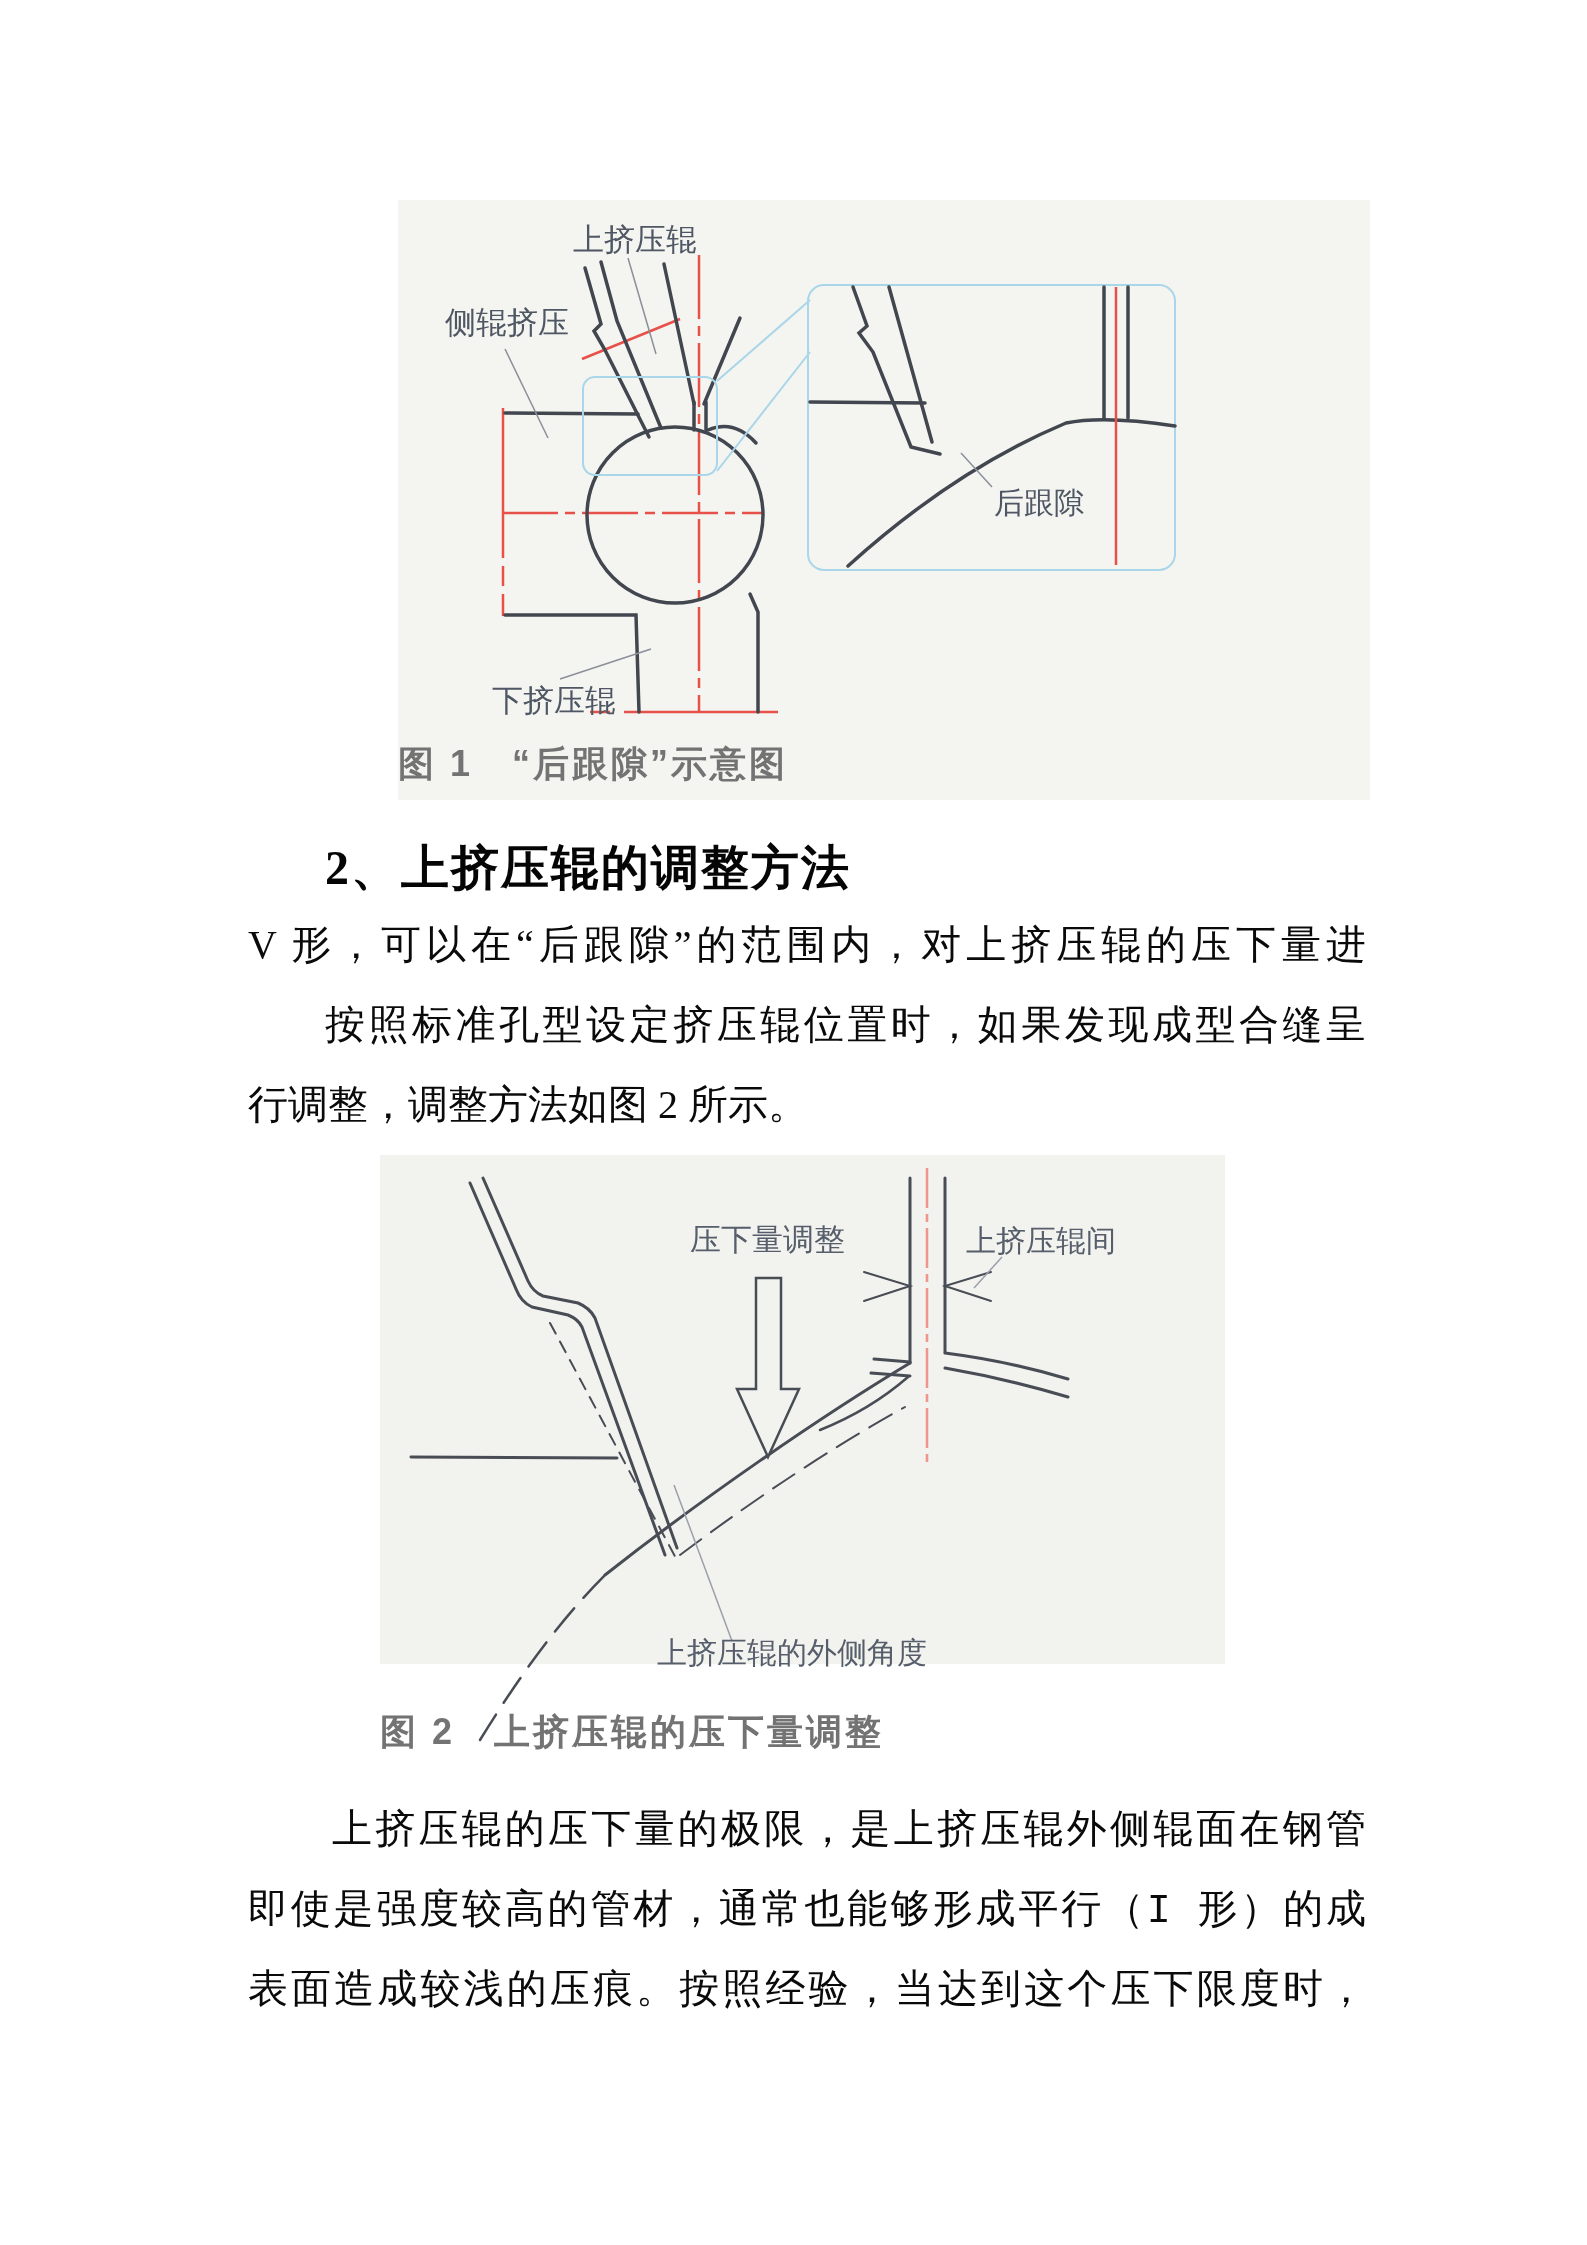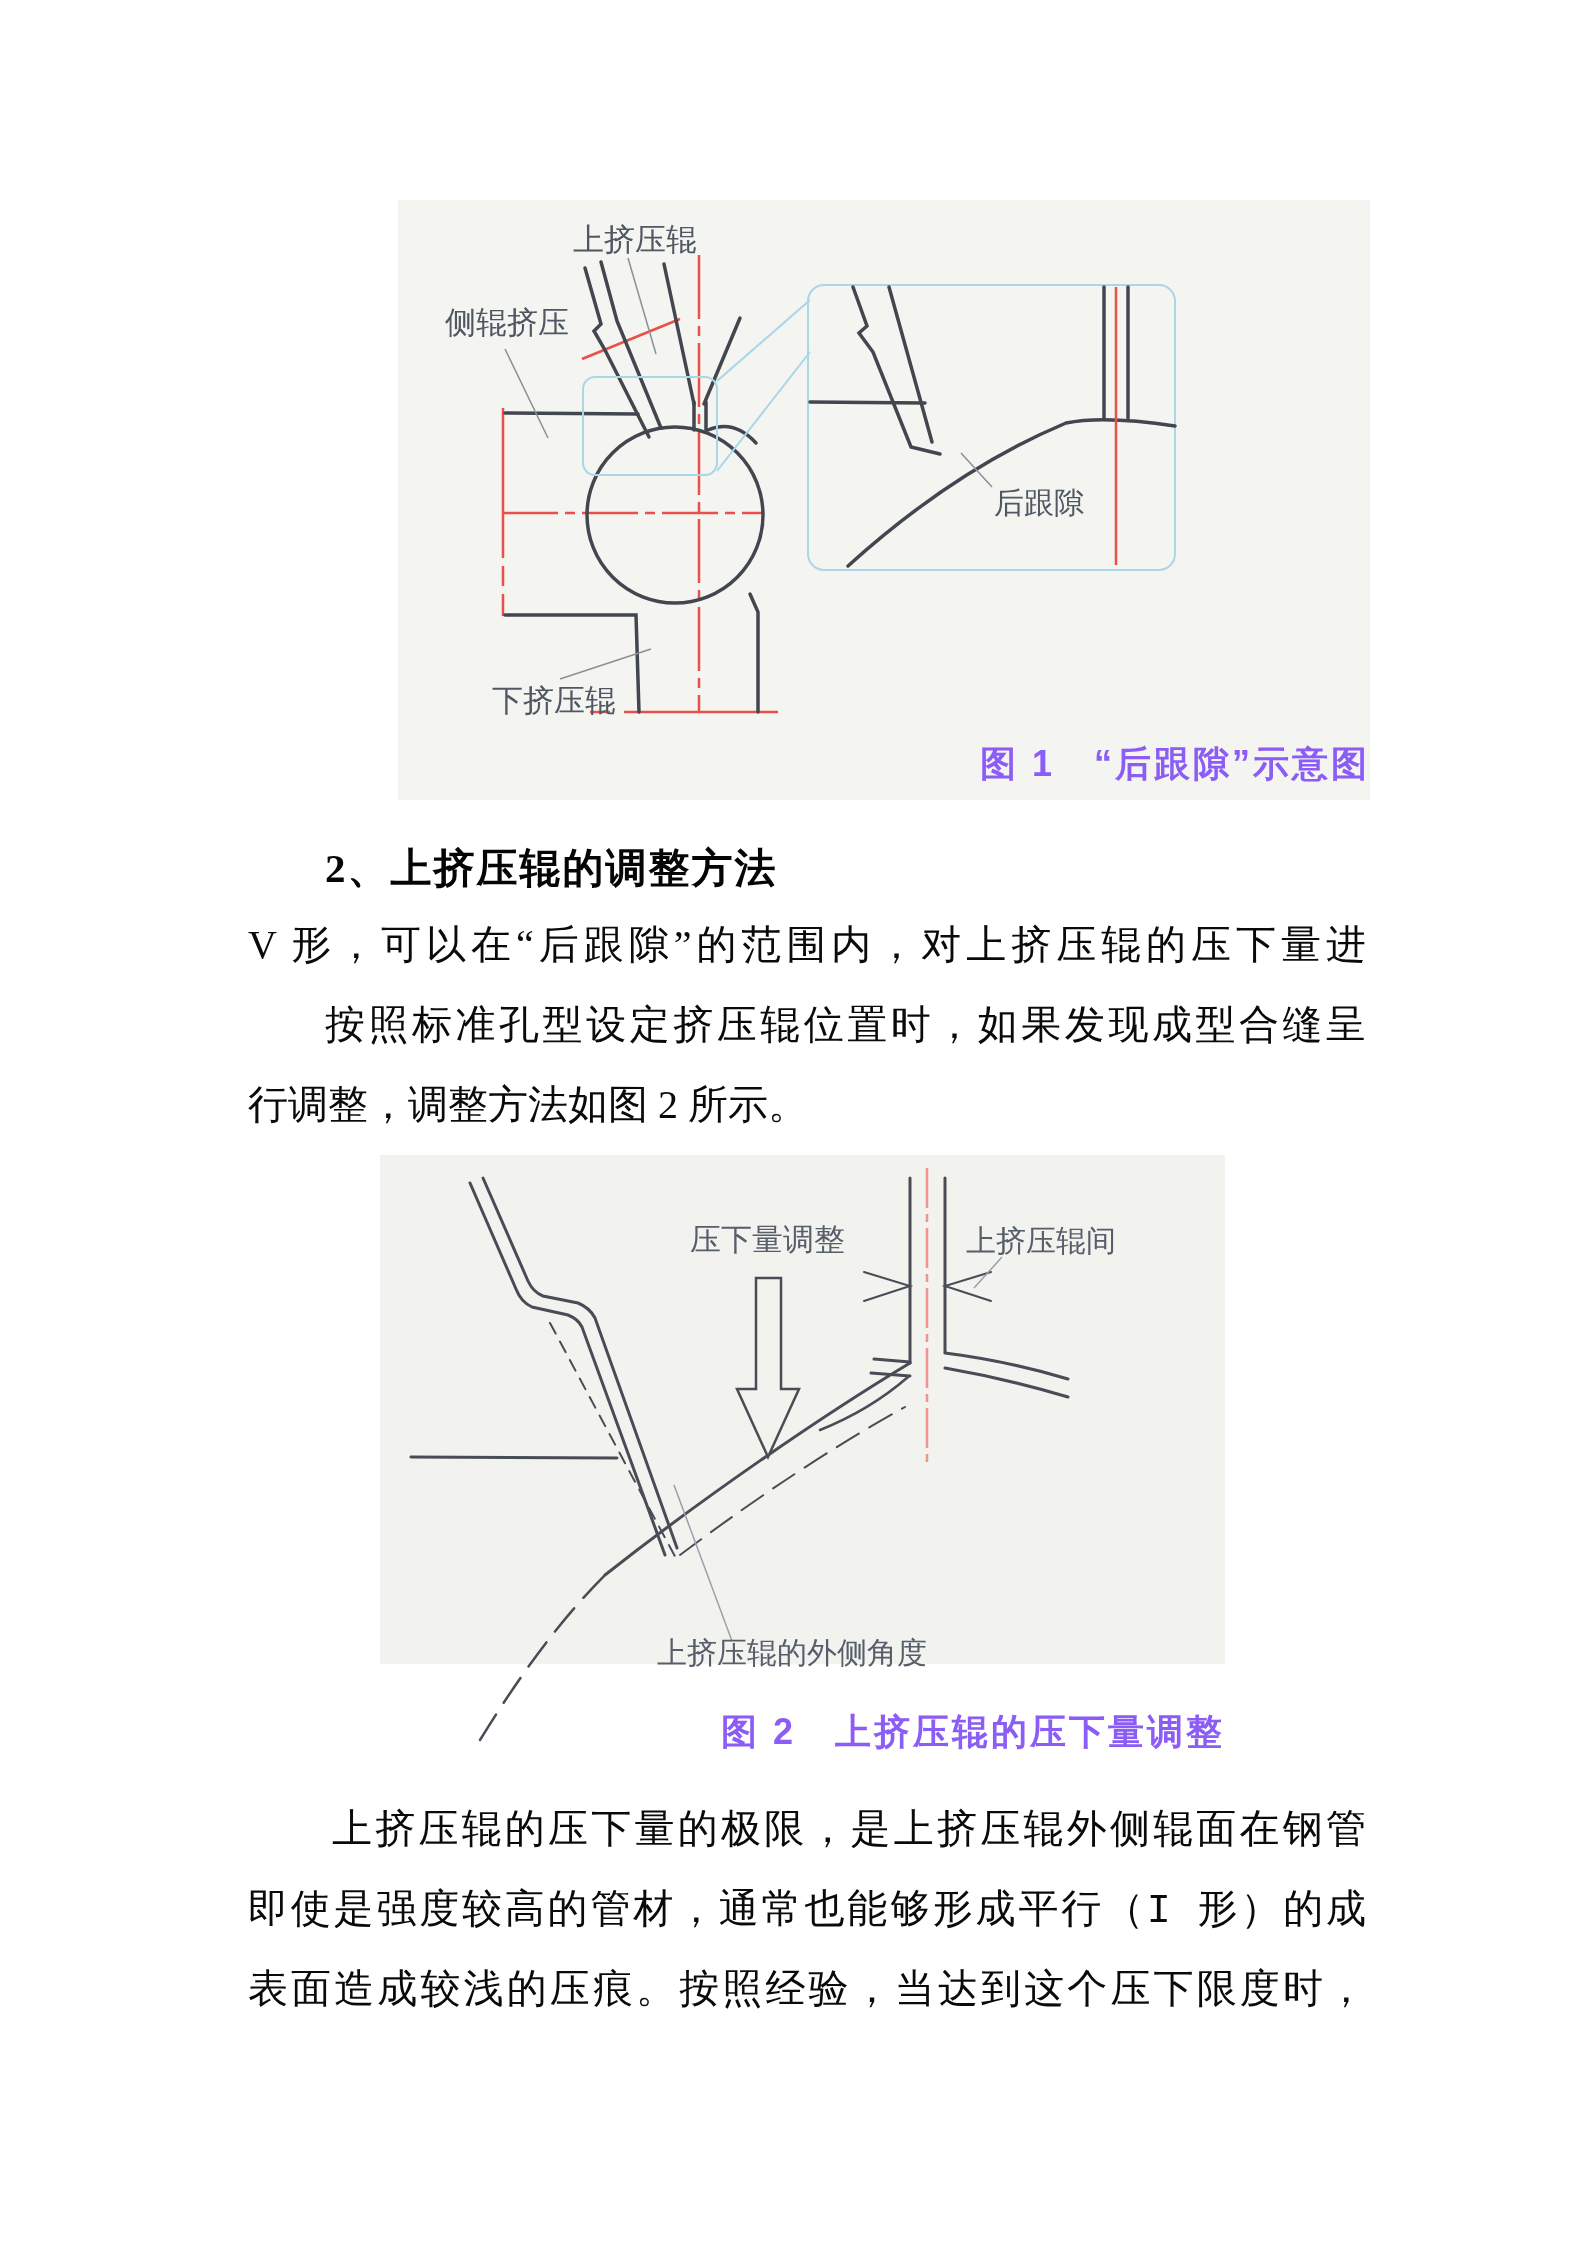--- a/index.html
+++ b/index.html
@@ -1,24 +1,24 @@
 <!DOCTYPE html>
 <html><head>
 <meta charset="utf-8">
 <style>
   html,body{margin:0;padding:0;background:#ffffff;}
   .page{position:relative;width:1587px;height:2245px;background:#ffffff;overflow:hidden;
         font-family:"Liberation Serif", serif;}
   .figblock{position:absolute;}
   .figblock svg{position:absolute;left:0;top:0;}
-  .fig-caption{position:absolute;left:0;right:0;text-align:right;
+  .fig-caption{position:absolute;left:0;right:0;text-align:left;
         font-family:"Liberation Sans", sans-serif;font-weight:700;
-        font-size:36px;color:#8b5cf6;letter-spacing:3px;}
+        font-size:36px;color:#737373;letter-spacing:3px;}
   .heading{position:absolute;left:325px;top:828px;height:80px;line-height:80px;
-        font-size:41px;font-weight:700;color:#050505;letter-spacing:2px;}
+        font-size:48px;font-weight:700;color:#050505;letter-spacing:2px;}
   .para{position:absolute;width:1118px;font-size:40px;color:#0a0a0a;}
   .para .tline{height:80px;line-height:80px;white-space:nowrap;}
   .just{text-align:justify;text-align-last:justify;white-space:normal !important;}
   .indent1{padding-left:77px;}
   .indent2{padding-left:84px;}
   .svglabel{font-family:"Liberation Serif", serif;}
 </style>
 </head>
 <body>
 

